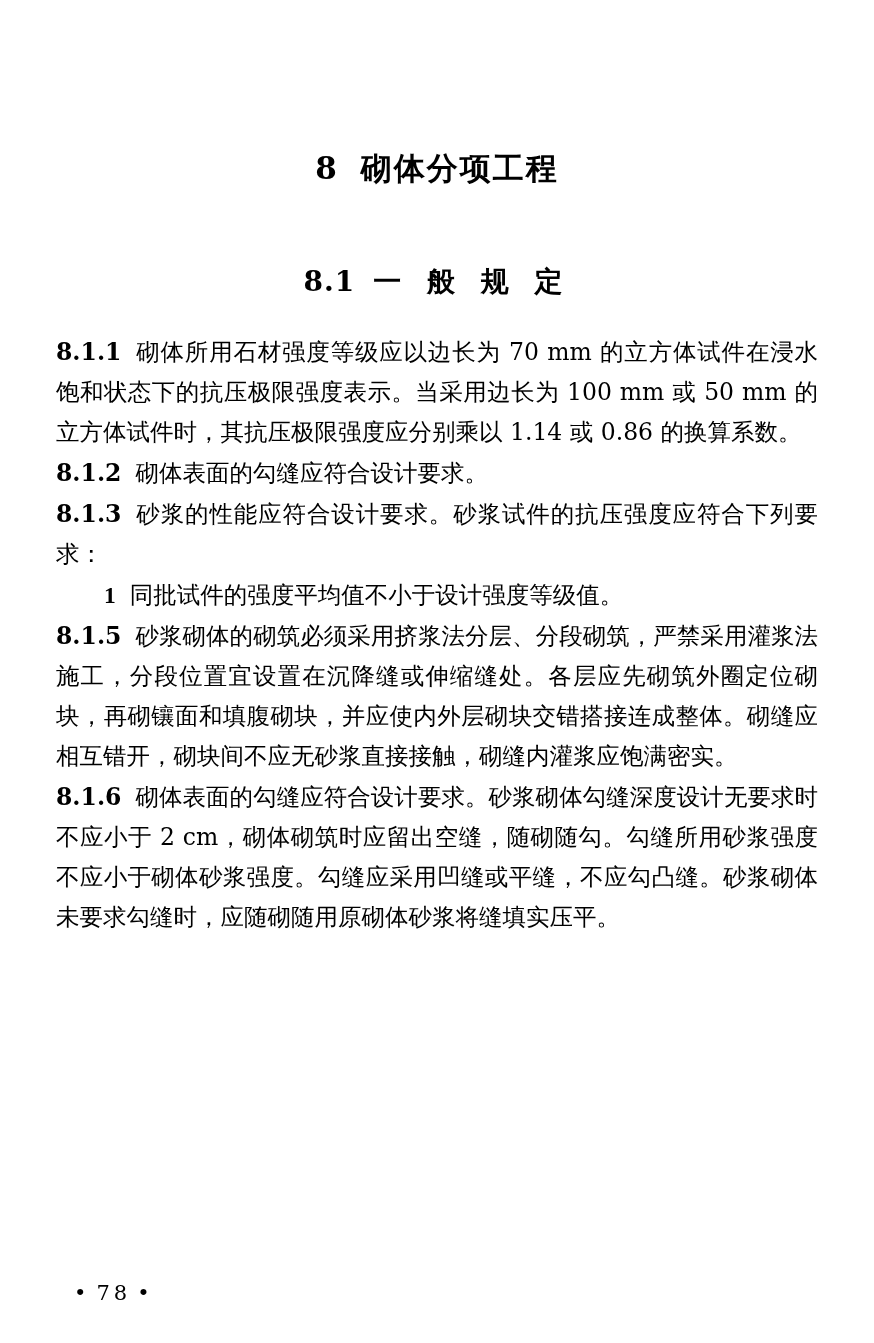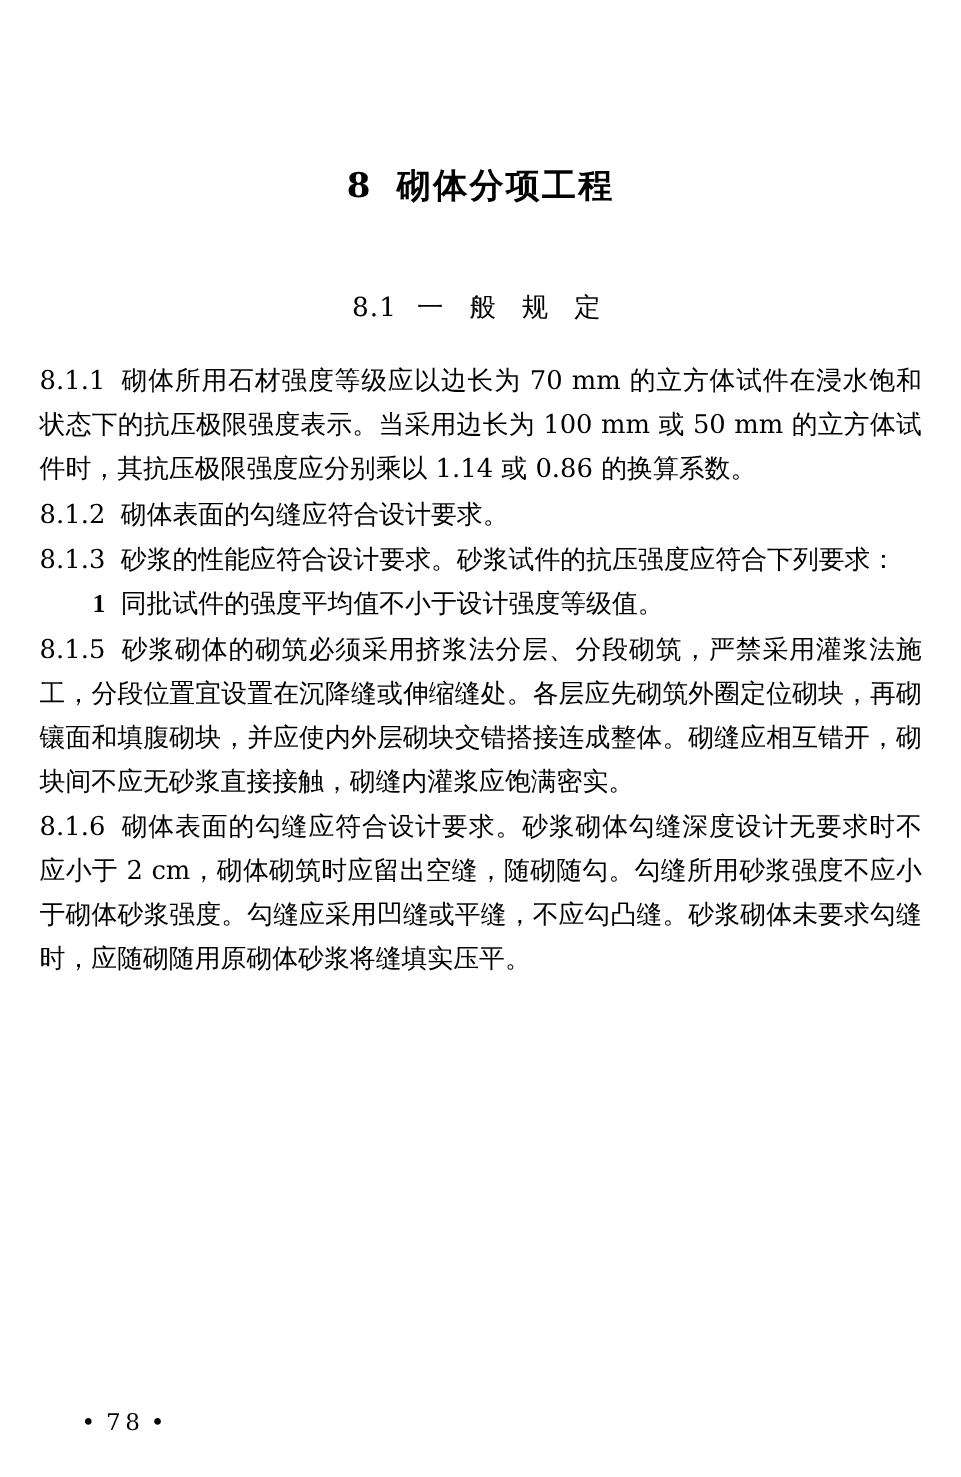--- a/index.html
+++ b/index.html
@@ -8,39 +8,39 @@
     background: #ffffff;
   }
   .page {
     position: relative;
     width: 874px;
     height: 1343px;
     background: #ffffff;
     font-family: "DejaVu Serif", "Liberation Serif", serif;
     color: #000000;
     box-sizing: border-box;
-    padding: 0 36px;
+    padding: 0 56px;
     overflow: hidden;
   }
   .chapter-title {
     text-align: center;
     font-size: 31px;
     font-weight: bold;
     letter-spacing: 2px;
     margin-top: 148px;
     margin-bottom: 0;
     font-family: "DejaVu Serif", "Liberation Serif", serif;
   }
   .chapter-title .num {
     margin-right: 22px;
   }
   .section-title {
     text-align: center;
-    font-size: 24px;
-    font-weight: normal;
+    font-size: 28px;
+    font-weight: bold;
     margin-top: 73px;
     margin-bottom: 15px;
     letter-spacing: 1px;
   }
   .section-title .snum {
     margin-right: 18px;
   }
   .section-title .sname {
     letter-spacing: 8px;
   }
@@ -49,21 +49,21 @@
   }
   p.clause {
     font-size: 23.5px;
     line-height: 40px;
     margin: 0 0 1px 0;
     text-align: justify;
     text-justify: inter-ideograph;
     letter-spacing: 0px;
   }
   p.clause .cnum {
-    font-weight: normal;
+    font-weight: bold;
     letter-spacing: 0px;
     margin-right: 14px;
   }
   p.sub {
     font-size: 23.5px;
     line-height: 40px;
     margin: 0 0 1px 0;
     padding-left: 48px;
     text-align: justify;
     text-justify: inter-ideograph;

